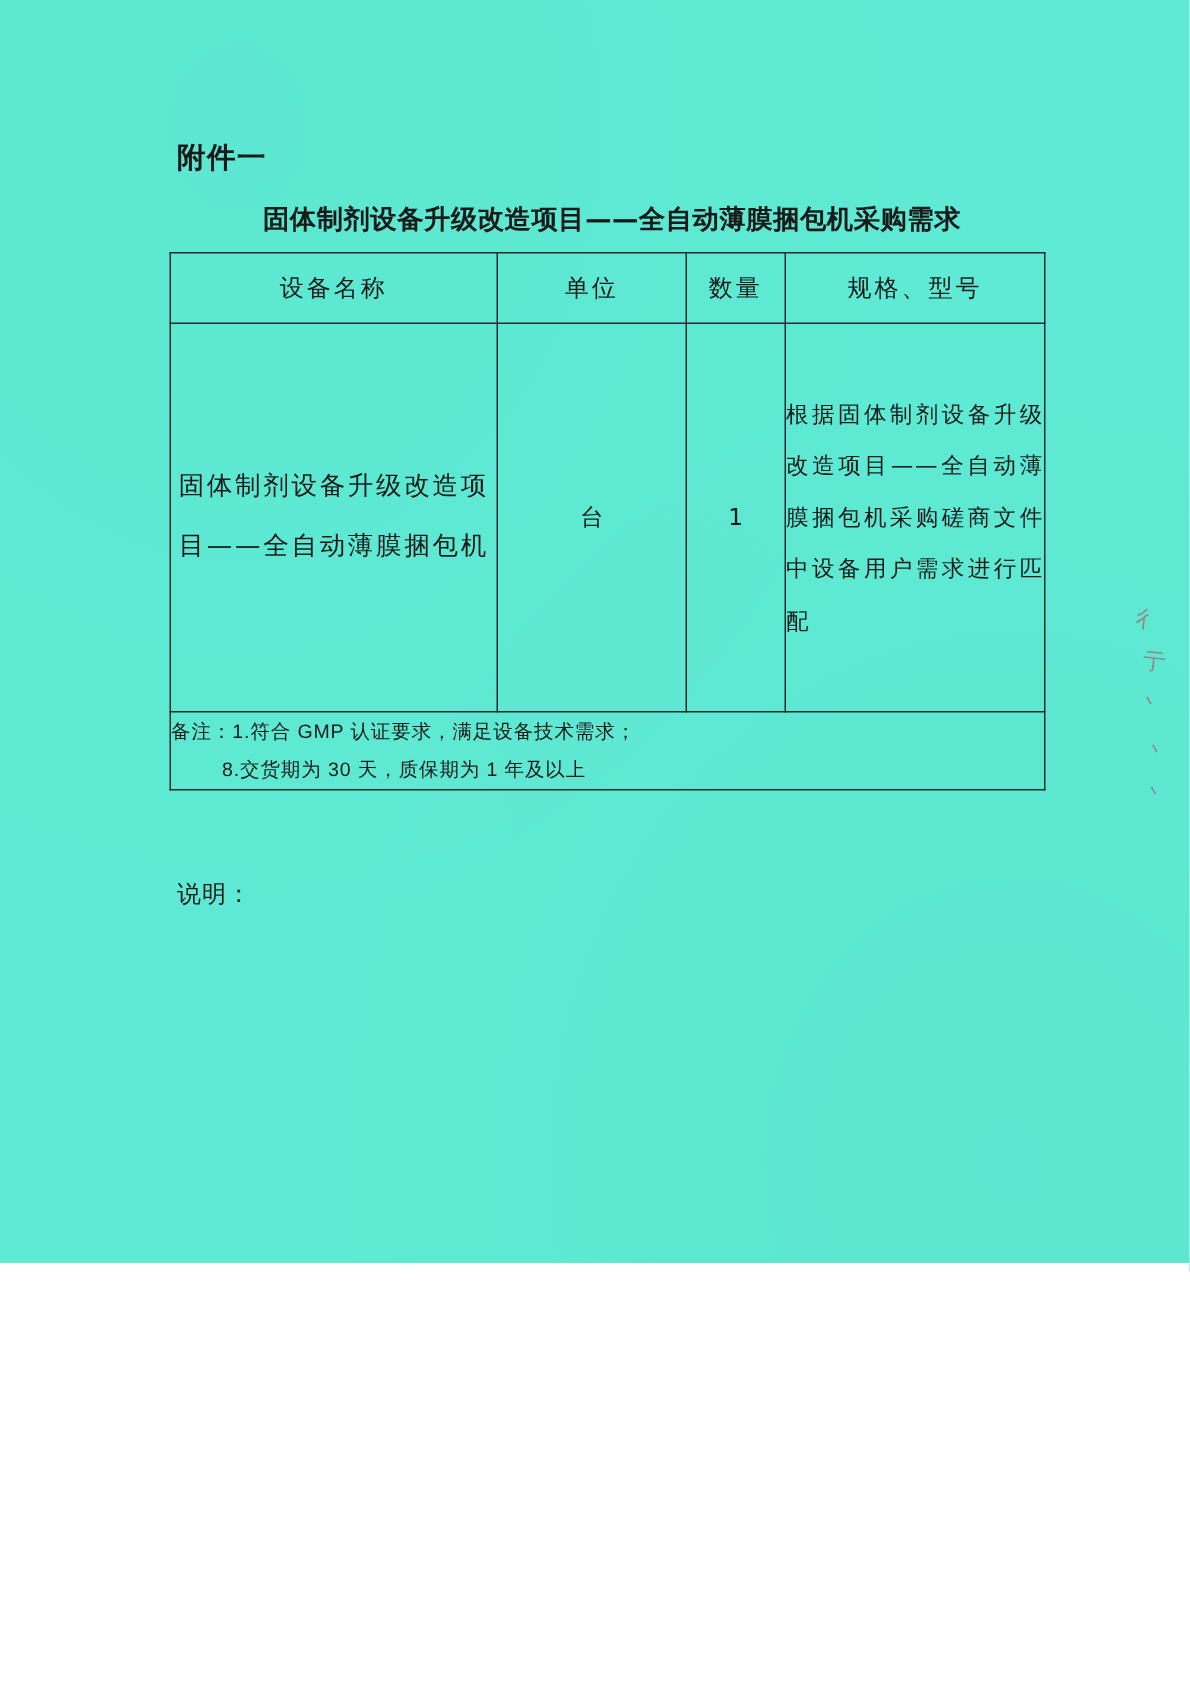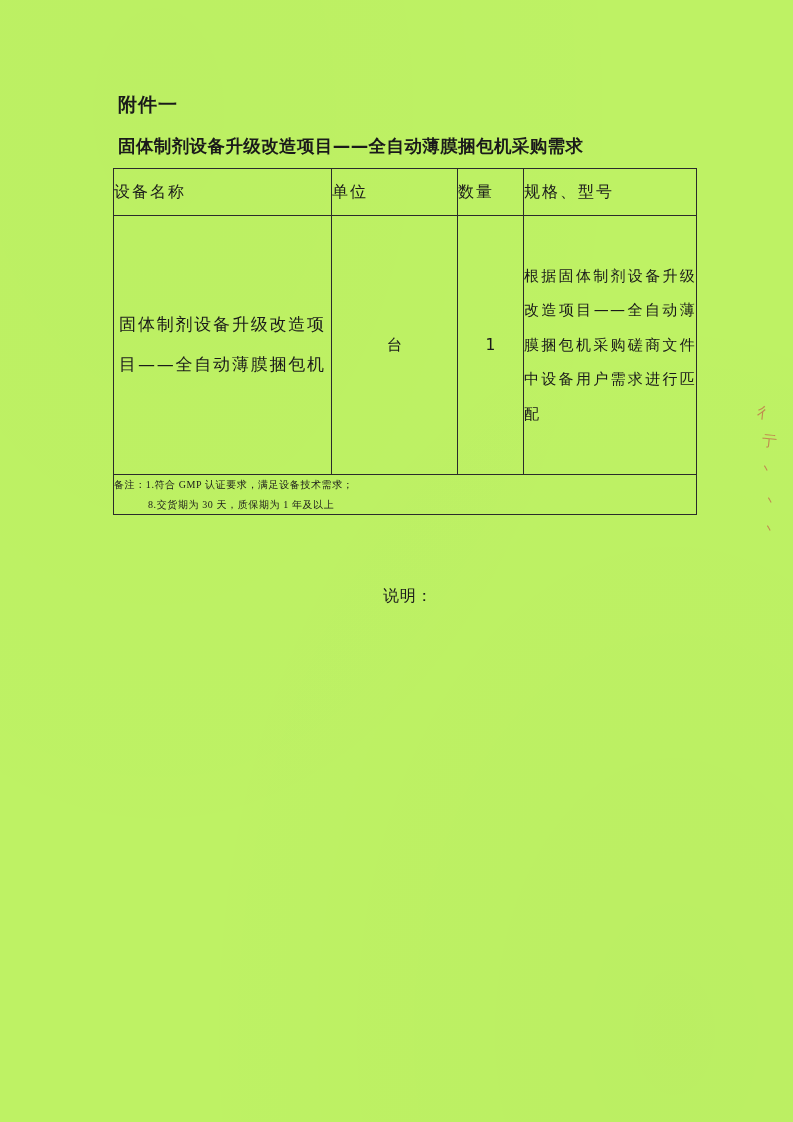--- a/index.html
+++ b/index.html
@@ -13,22 +13,22 @@
     font-family: "Liberation Serif", "DejaVu Serif", serif;
     color: #1a1a1a;
     position: relative;
     overflow: hidden;
   }
   .page {
     position: absolute;
     left: 0;
     top: 0;
     width: 793px;
-    height: 1122px;
-    background: #bef264;
+    height: 842px;
+    background: #5eead4;
   }
   
   .paper-tint {
     position: absolute;
     inset: 0;
     background:
       radial-gradient(ellipse at 20% 10%, rgba(0,0,0,0.012), rgba(0,0,0,0) 60%),
       radial-gradient(ellipse at 85% 92%, rgba(0,0,0,0.015), rgba(0,0,0,0) 55%);
     pointer-events: none;
   }
@@ -41,21 +41,21 @@
     font-weight: bold;
     letter-spacing: 1px;
     font-family: "DejaVu Sans", "Liberation Sans", sans-serif;
   }
 
   .doc-title {
     position: absolute;
     left: 118px;
     top: 134px;
     width: 580px;
-    text-align: left;
+    text-align: center;
     font-size: 17.5px;
     font-weight: bold;
     letter-spacing: 0.4px;
     font-family: "DejaVu Sans", "Liberation Sans", sans-serif;
   }
 
   .main-table {
     position: absolute;
     left: 113px;
     top: 168px;
@@ -64,21 +64,21 @@
     table-layout: fixed;
   }
   .main-table td, .main-table th {
     border: 1px solid #2b2b2b;
     padding: 0;
     vertical-align: middle;
     font-weight: normal;
   }
   .hdr {
     height: 46px;
-    text-align: left;
+    text-align: center;
     font-size: 16px;
     font-family: "DejaVu Sans", "Liberation Sans", sans-serif;
     letter-spacing: 2px;
   }
   .col-name { width: 218px; }
   .col-unit { width: 126px; }
   .col-qty  { width: 66px; }
   .col-spec { width: 173px; }
 
   .cell-name {
@@ -100,38 +100,38 @@
     line-height: 2.3;
     letter-spacing: 1.2px;
     padding: 14px 12px 10px 12px;
     vertical-align: top;
     text-align: justify;
     text-align-last: left;
     font-family: "DejaVu Sans", "Liberation Sans", sans-serif;
   }
   .note-cell {
     padding: 11px 0 13px 12px;
-    font-size: 10px;
+    font-size: 13px;
     line-height: 1.95;
     letter-spacing: 0.6px;
-    font-family: Liberation Serif, serif;
+    font-family: Liberation Sans, sans-serif;
   }
   .note-line-2 { padding-left: 34px; }
 
   .explain-block {
     position: absolute;
     left: 118px;
     top: 578px;
     width: 580px;
     font-size: 16px;
     line-height: 2.2;
     letter-spacing: 0.6px;
     font-family: "DejaVu Sans", "Liberation Sans", sans-serif;
   }
-  .explain-head { margin-bottom: 4px; text-align: center; }
+  .explain-head { margin-bottom: 4px; }
   .explain-item { text-indent: 30px; }
   .explain-cont { text-indent: 0; }
 
   
   .margin-mark {
     position: absolute;
     color: #c2393f;
     opacity: 0.55;
     font-family: "DejaVu Serif", serif;
     font-size: 15px;

